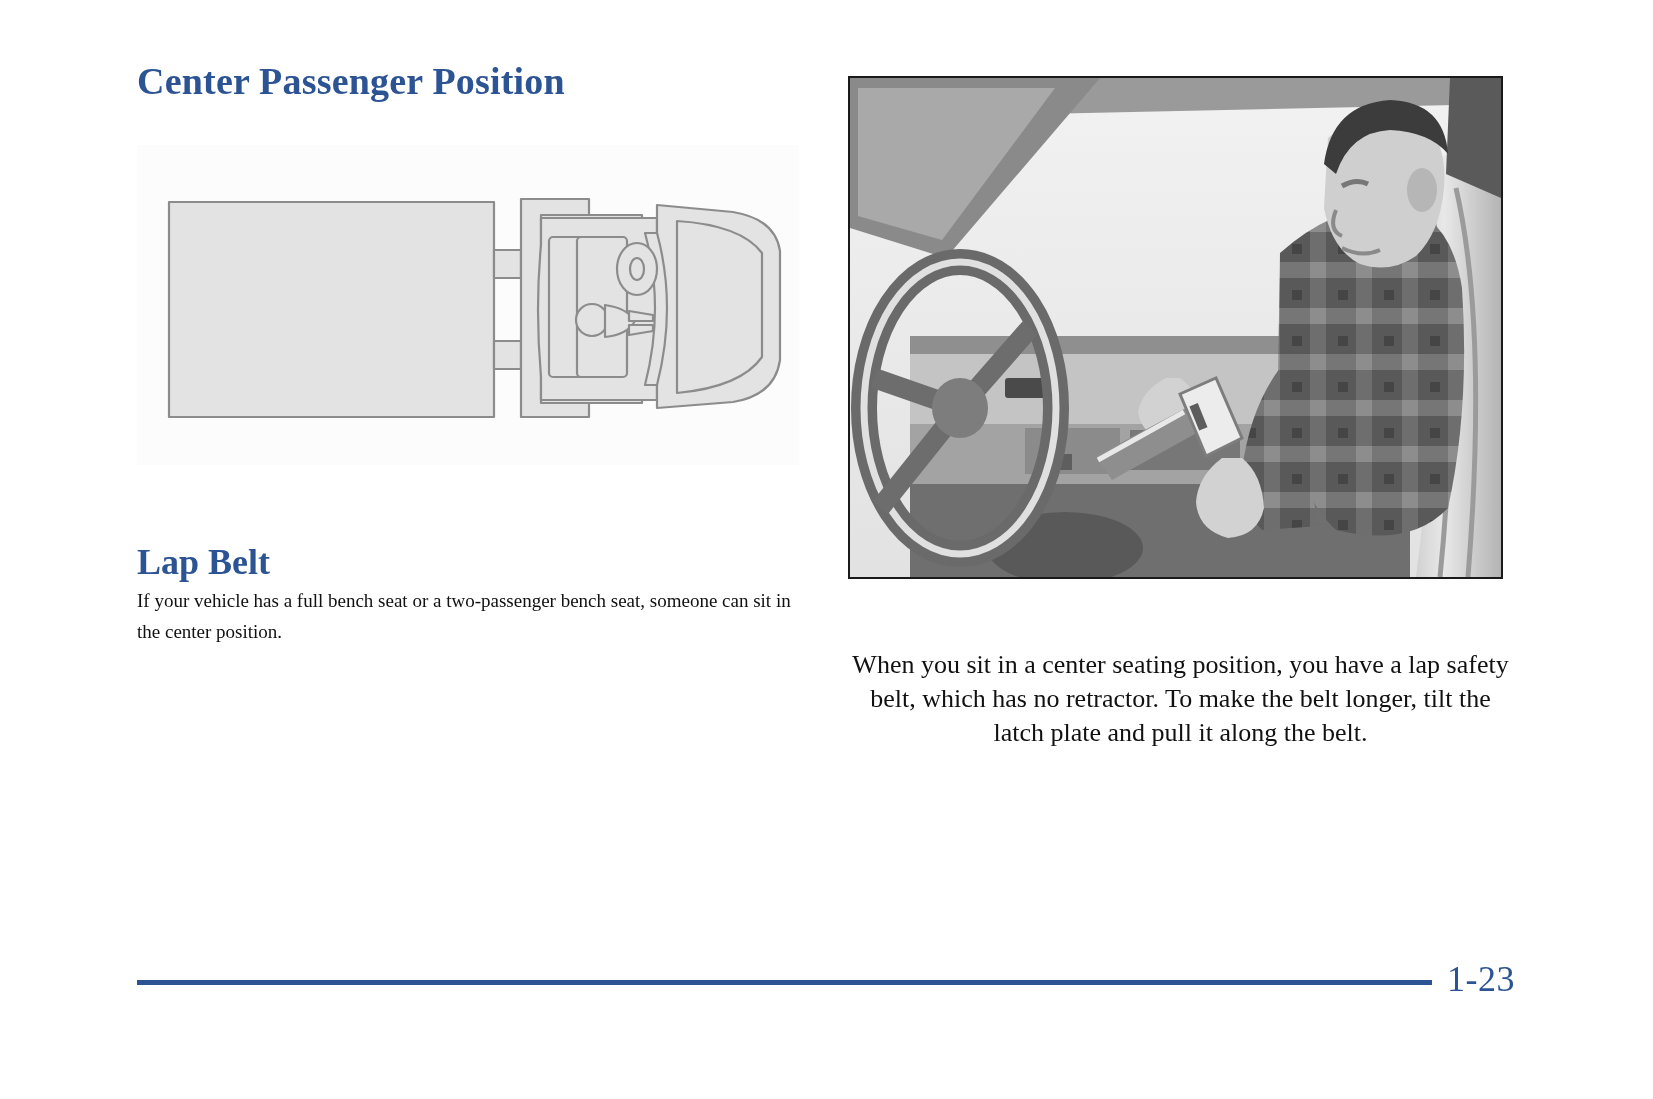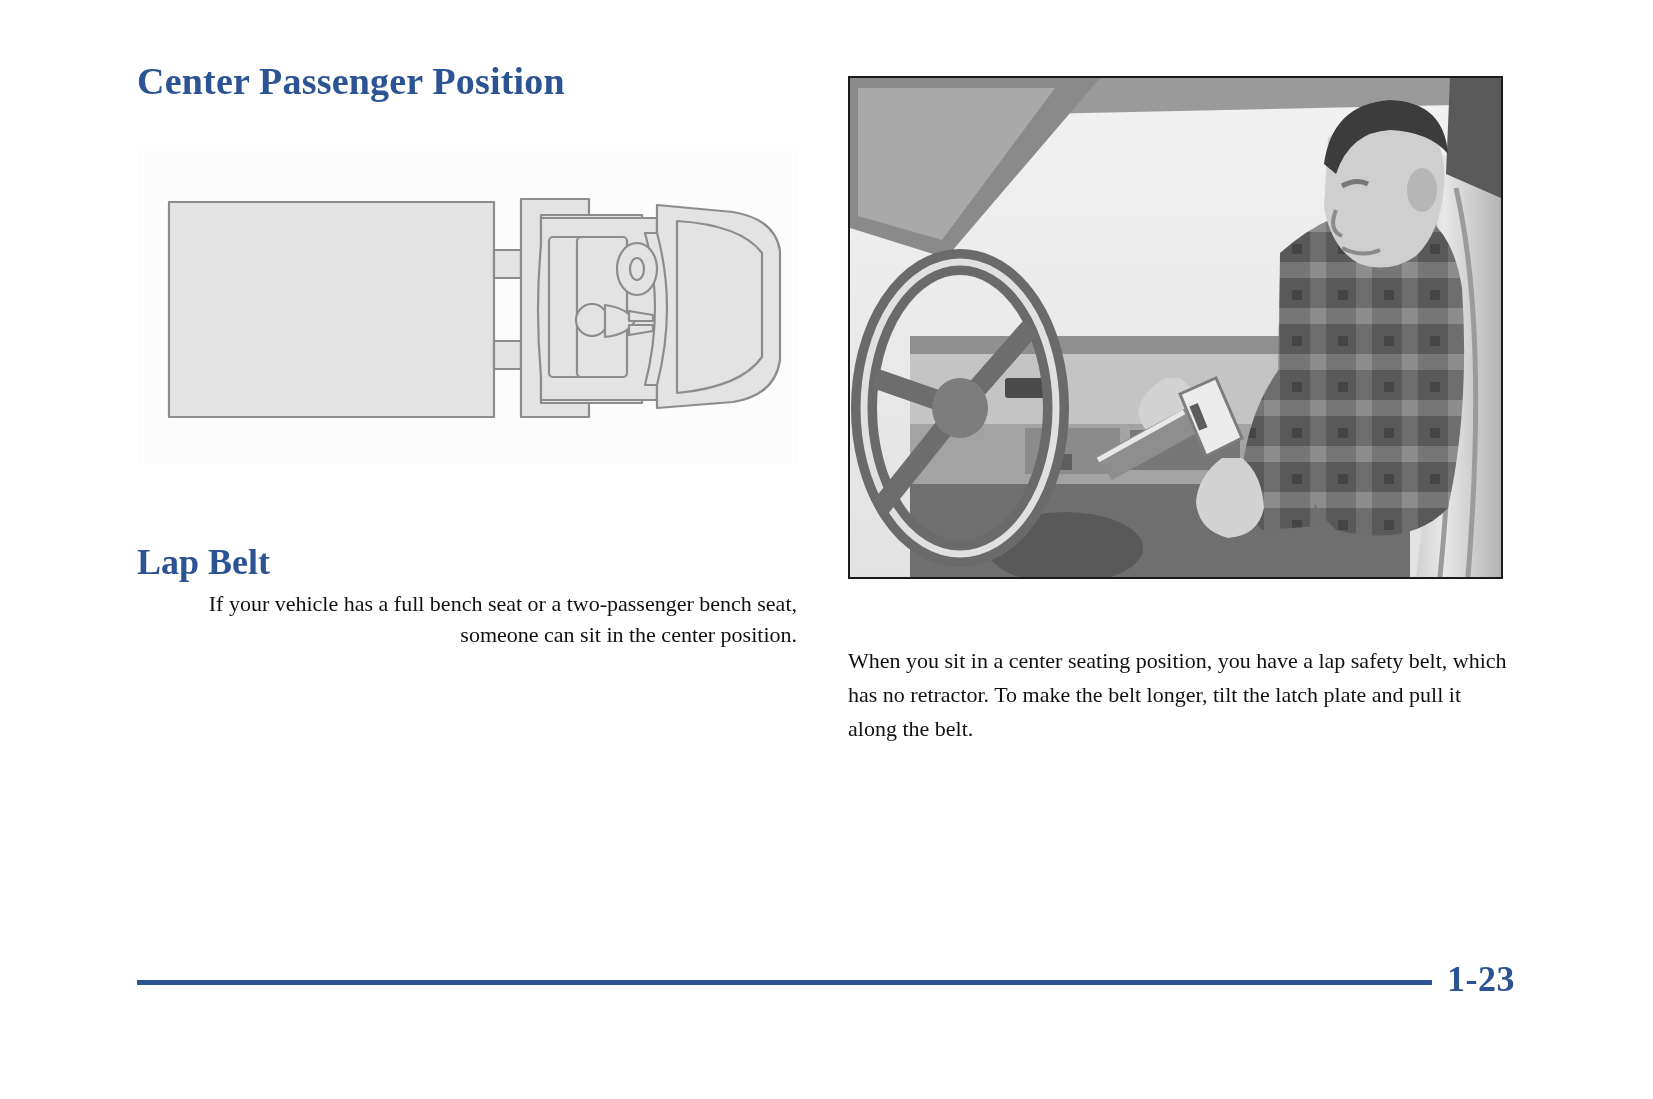--- a/index.html
+++ b/index.html
@@ -64,24 +64,24 @@
     color: #2c5494;
     line-height: 1.1;
     white-space: nowrap;
   }
 
   #lapbelt-body {
     position: absolute;
     left: 137px;
     top: 566px;
     width: 660px;
-    font-size: 22px;
+    font-size: 19px;
     line-height: 31px;
     color: #111111;
-    text-align: right;
+    text-align: left;
   }
 
   
   #photo-frame {
     position: absolute;
     left: 848px;
     top: 76px;
     width: 655px;
     height: 503px;
     border: 2px solid #1a1a1a;
@@ -89,23 +89,24 @@
     overflow: hidden;
     background: #bfbfbf;
   }
   #photo-frame svg { display: block; }
 
   #right-body {
     position: absolute;
     left: 848px;
     top: 622px;
     width: 665px;
-    font-size: 22px;
+    font-size: 26px;
     line-height: 34px;
     color: #111111;
+    text-align: center;
   }
 
   
   #footer {
     position: absolute;
     left: 137px;
     top: 972px;
     width: 1378px;
     height: 60px;
   }
@@ -115,21 +116,21 @@
     top: 8px;
     width: 1295px;
     height: 5px;
     background: #2c5494;
   }
   #page-number {
     position: absolute;
     right: 0;
     top: -14px;
     font-size: 36px;
-    font-weight: bold;
+    font-weight: normal;
     color: #2c5494;
     letter-spacing: 0.5px;
     white-space: nowrap;
   }
 </style>
 </head>
 <body>
 
 <div id="page">
 

